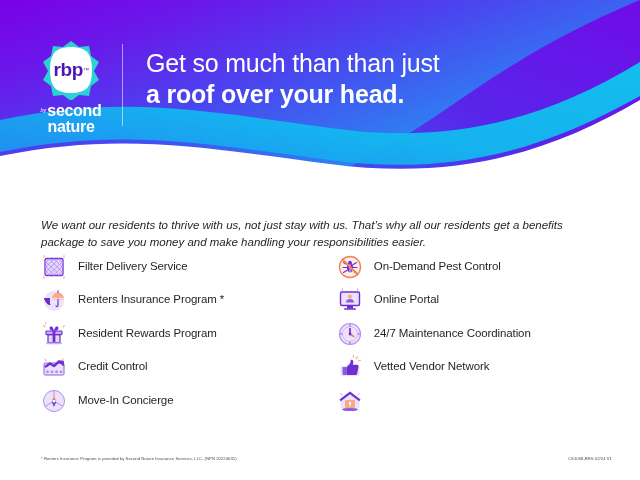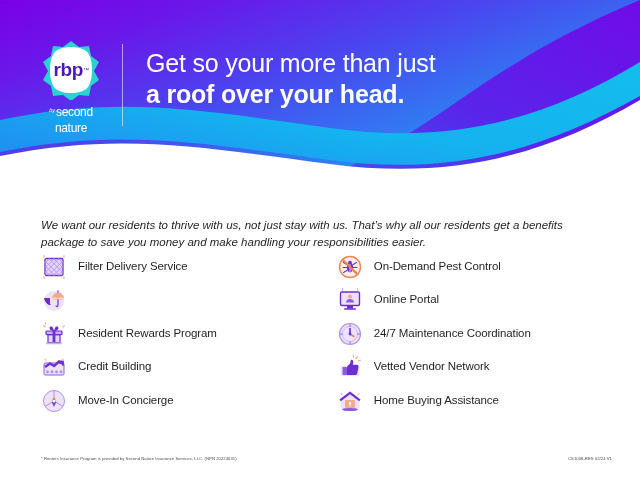--- a/index.html
+++ b/index.html
@@ -20,21 +20,21 @@
   .logo{position:absolute;left:32px;top:40px;width:78px;height:88px;}
   .logo-badge{position:relative;width:60px;height:60px;margin:0 auto;}
   .logo-badge svg{position:absolute;left:0;top:0;}
   .logo-rbp{position:absolute;left:0;top:0;width:60px;height:60px;
     display:flex;align-items:center;justify-content:center;
     font-size:19px;font-weight:bold;color:#4b16b5;letter-spacing:-0.4px;}
   .logo-rbp sup{font-size:6px;vertical-align:super;font-weight:normal;}
   .logo-sub{margin-top:3px;text-align:center;color:#ffffff;line-height:1.02;}
   .logo-sub .by{font-size:5.5px;font-style:italic;display:inline-block;
     transform:translateY(-4px);margin-right:1px;}
-  .logo-sub .sn{font-size:12px;font-weight:normal;letter-spacing:-0.3px;}
+  .logo-sub .sn{font-size:16px;font-weight:bold;letter-spacing:-0.3px;}
   .logo-divider{position:absolute;left:122px;top:44px;width:1px;height:82px;
     background:rgba(255,255,255,0.55);}
 
   
   .headline{position:absolute;left:146px;top:48px;width:470px;color:#ffffff;
     font-size:25px;line-height:1.23;letter-spacing:-0.2px;}
   .headline .l1{font-weight:normal;display:block;}
   .headline .l2{font-weight:bold;display:block;}
 
   
@@ -106,21 +106,21 @@
       </div>
       <div class="logo-sub">
         <span class="by">by</span><span class="sn">second</span><br>
         <span class="sn">nature</span>
       </div>
     </div>
 
     <div class="logo-divider"></div>
 
     <div class="headline">
-      <span class="l1">Get so your more than just</span>
+      <span class="l1">Get so much than than just</span>
       <span class="l2">a roof over your head.</span>
     </div>
   </div>
 
   <p class="intro">We want our residents to thrive with us, not just stay with us. That’s why all our residents get a benefits package to save you money and make handling your responsibilities easier.</p>
 
   <div class="benefits">
 
     <div class="col left">
 
@@ -142,20 +142,21 @@
           <svg width="26" height="26" viewBox="0 0 26 26">
             <circle cx="13" cy="14" r="10" fill="#ece3fb"></circle>
             <path d="M9 18 L9 11 L3 11 C3 11 5 18 9 18 Z" fill="#6d2fd4"></path>
             <path d="M3.5 11.5 C5 15 7 17 9.5 17.5" stroke="#5a1fc0" stroke-width="0.8" fill="none"></path>
             <path d="M11 12.5 C11 8 14 5.5 17 5.5 C20 5.5 23 8 23 12.5 Z" fill="#f7a98a"></path>
             <path d="M11 12.5 C13 10.5 15 10.5 17 12.5 C19 10.5 21 10.5 23 12.5" stroke="#ffffff" stroke-width="0.9" fill="none"></path>
             <path d="M17 12.5 L17 18 C17 19.4 15.8 20 15 19" stroke="#6d2fd4" stroke-width="1.2" fill="none" stroke-linecap="round"></path>
             <path d="M17 5.5 L17 3.5" stroke="#6d2fd4" stroke-width="1" stroke-linecap="round"></path>
           </svg>
         </span>
+        <span class="benefit-label">Renters Insurance Program *</span>
       </div>
 
       <div class="benefit">
         <span class="benefit-icon">
           <svg width="26" height="26" viewBox="0 0 26 26">
             <rect x="5" y="10" width="16" height="3.6" rx="0.8" fill="#c9aef5"></rect>
             <rect x="7" y="13.6" width="12" height="8" fill="#e4d8fa"></rect>
             <rect x="7" y="13.6" width="12" height="8" fill="none" stroke="#6d2fd4" stroke-width="1.2"></rect>
             <rect x="5" y="10" width="16" height="3.6" rx="0.8" fill="none" stroke="#6d2fd4" stroke-width="1.2"></rect>
             <rect x="11.6" y="10" width="2.8" height="11.6" fill="#6d2fd4"></rect>
@@ -175,21 +176,21 @@
             <rect x="3" y="9" width="20" height="12" rx="1.2" fill="none" stroke="#8a5ce0" stroke-width="1"></rect>
             <path d="M4 13 L9 9.5 L13 12 L18 7.5 L22 10" stroke="#6d2fd4" stroke-width="2.4" fill="none" stroke-linejoin="round"></path>
             <path d="M18 7.5 L22 7.5 L22 11" stroke="#6d2fd4" stroke-width="1.8" fill="none" stroke-linecap="round" stroke-linejoin="round"></path>
             <circle cx="6.5" cy="17.8" r="1.5" fill="#b58ff0"></circle>
             <circle cx="11" cy="17.8" r="1.5" fill="#b58ff0"></circle>
             <circle cx="15.5" cy="17.8" r="1.5" fill="#b58ff0"></circle>
             <circle cx="20" cy="17.8" r="1.5" fill="#b58ff0"></circle>
             <path d="M5 6.5 L4 5 M21 6.5 L22 5" stroke="#f7a98a" stroke-width="1.1" stroke-linecap="round"></path>
           </svg>
         </span>
-        <span class="benefit-label">Credit Building</span>
+        <span class="benefit-label">Credit Control</span>
       </div>
 
 
       <div class="benefit">
         <span class="benefit-icon">
           <svg width="26" height="26" viewBox="0 0 26 26">
             <circle cx="13" cy="13" r="10.5" fill="#ece3fb"></circle>
             <circle cx="13" cy="13" r="10.5" fill="none" stroke="#b58ff0" stroke-width="1"></circle>
             <path d="M13 2.5 L13 13 M13 13 L4 18.5 M13 13 L22 18.5" stroke="#b58ff0" stroke-width="1" fill="none"></path>
             <path d="M13 7.5 L15.4 12.2 L13 16.8 L10.6 12.2 Z" fill="#f7a98a"></path>
@@ -269,21 +270,20 @@
           <svg width="26" height="26" viewBox="0 0 26 26">
             <path d="M13 3.5 L22.5 11 L22.5 20 L3.5 20 L3.5 11 Z" fill="#ece3fb"></path>
             <path d="M13 3.5 L23.5 11.6 L22.2 13.2 L13 6.2 L3.8 13.2 L2.5 11.6 Z" fill="#6d2fd4"></path>
             <rect x="8" y="12" width="10" height="8" rx="1" fill="#f7a98a"></rect>
             <circle cx="13" cy="15" r="1.2" fill="#ffffff"></circle>
             <path d="M12.2 16 L13.8 16 L13 19.5 Z" fill="#ffffff"></path>
             <ellipse cx="13" cy="21.5" rx="8" ry="1.6" fill="#8a5ce0"></ellipse>
             <path d="M5 7 L4 5.5 M21 7 L22 5.5" stroke="#c9aef5" stroke-width="1.1" stroke-linecap="round"></path>
           </svg>
         </span>
-        <span class="benefit-label">Home Buying Assistance</span>
       </div>
     </div>
   </div>
 
   <div class="footnote">* Renters Insurance Program is provided by Second Nature Insurance Services, LLC. (NPN 20224631)</div>
   <div class="doccode">CS1008-RES 02/24 V1</div>
 
 </div>
 
 </body></html>

